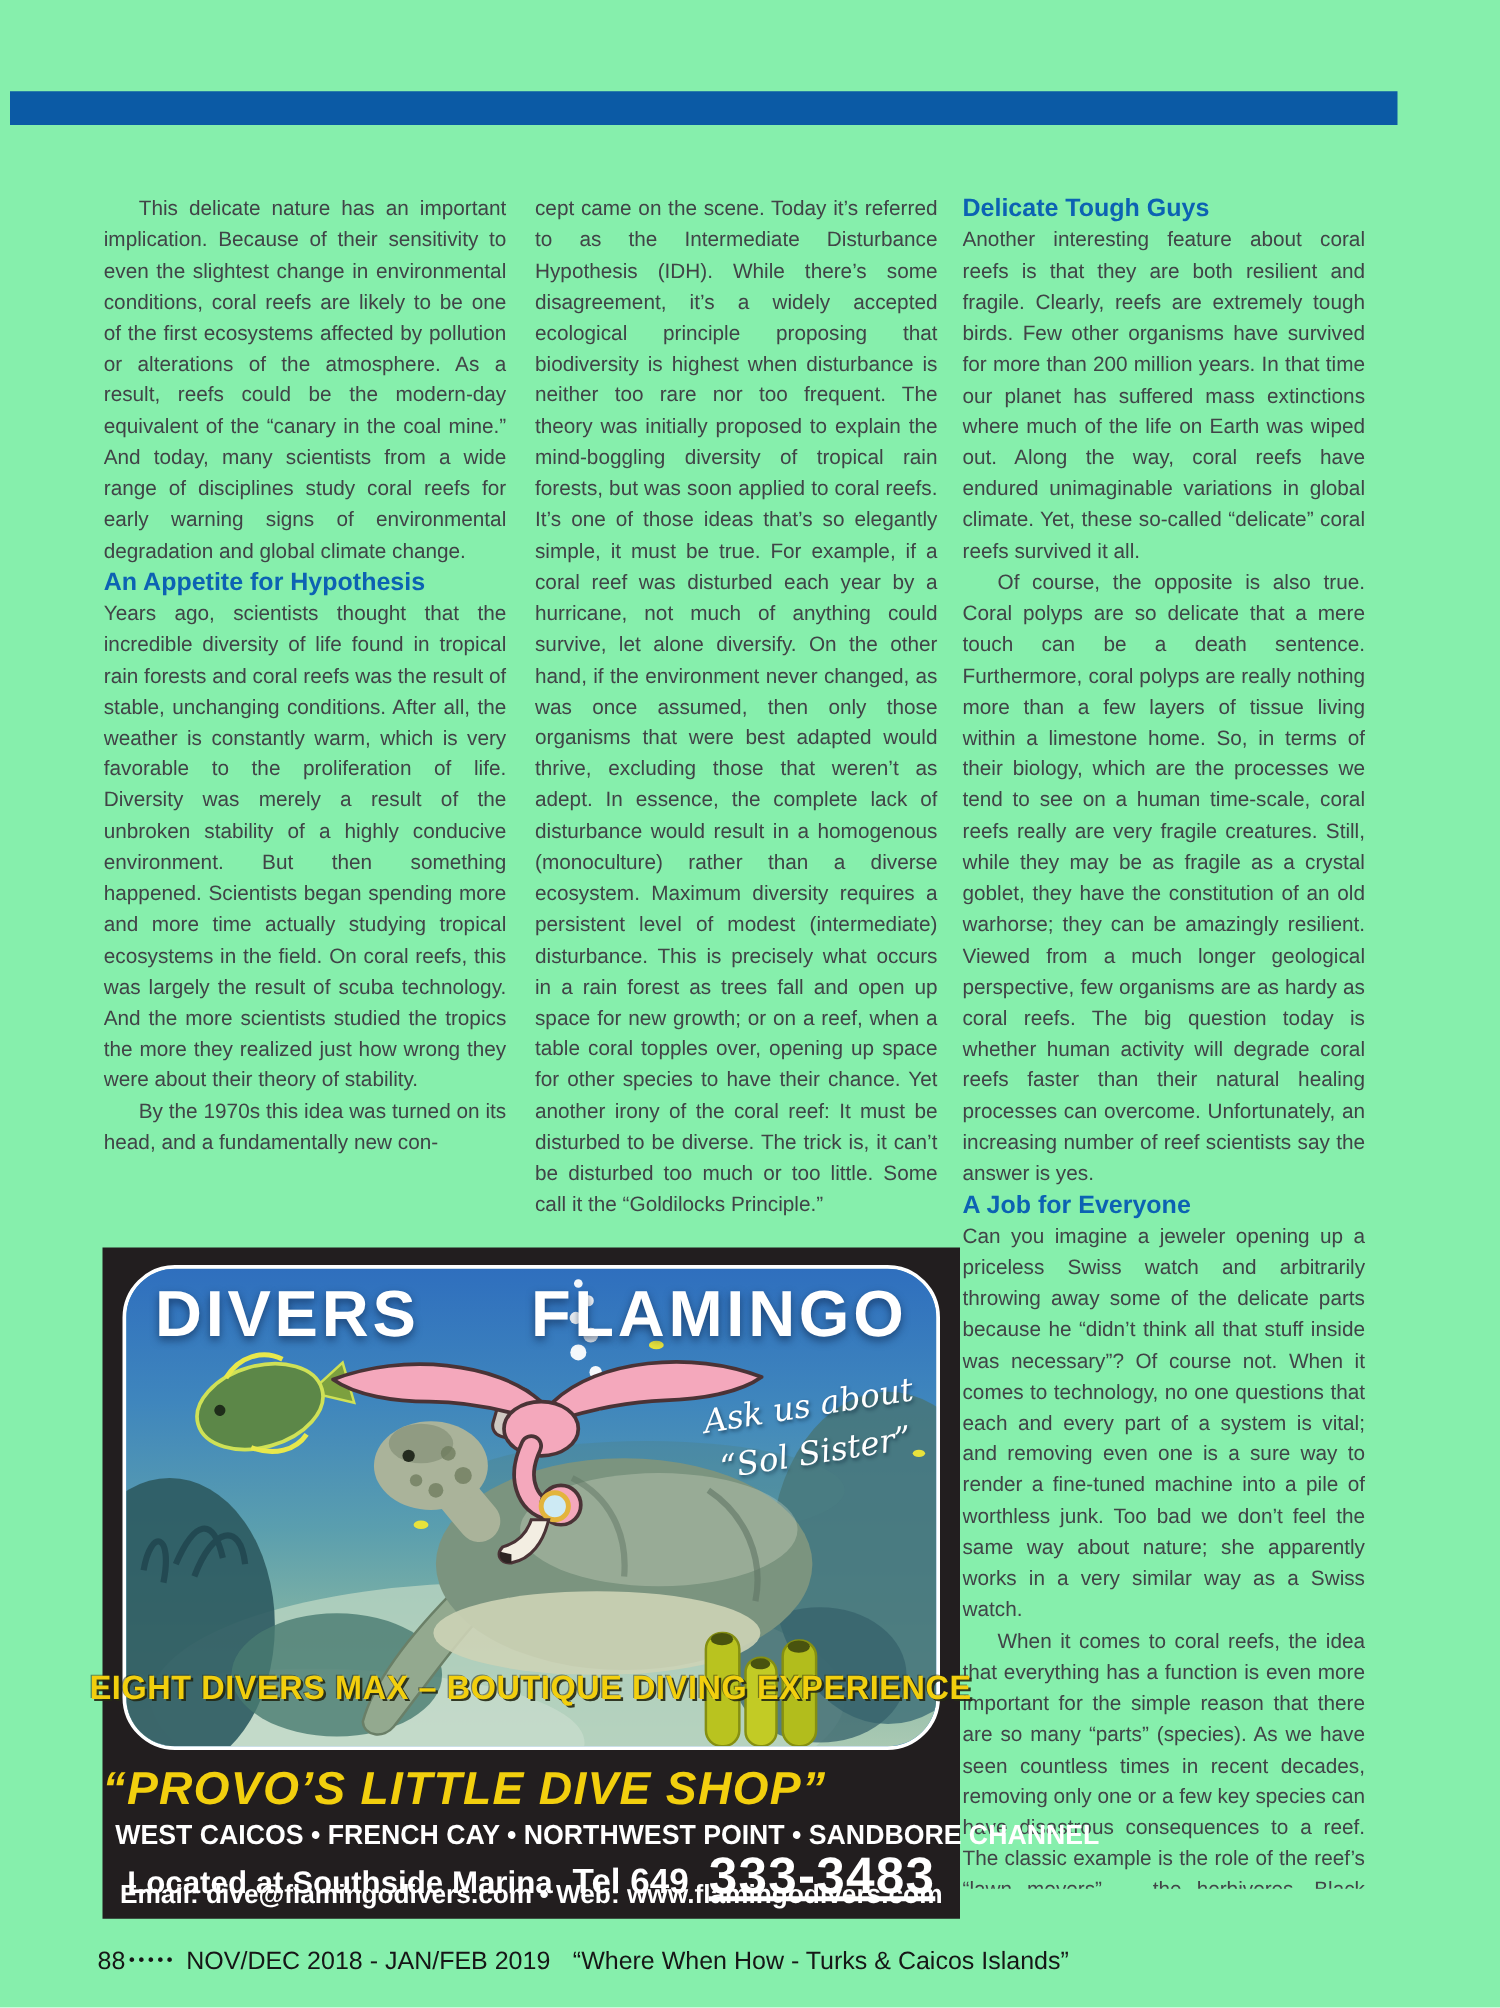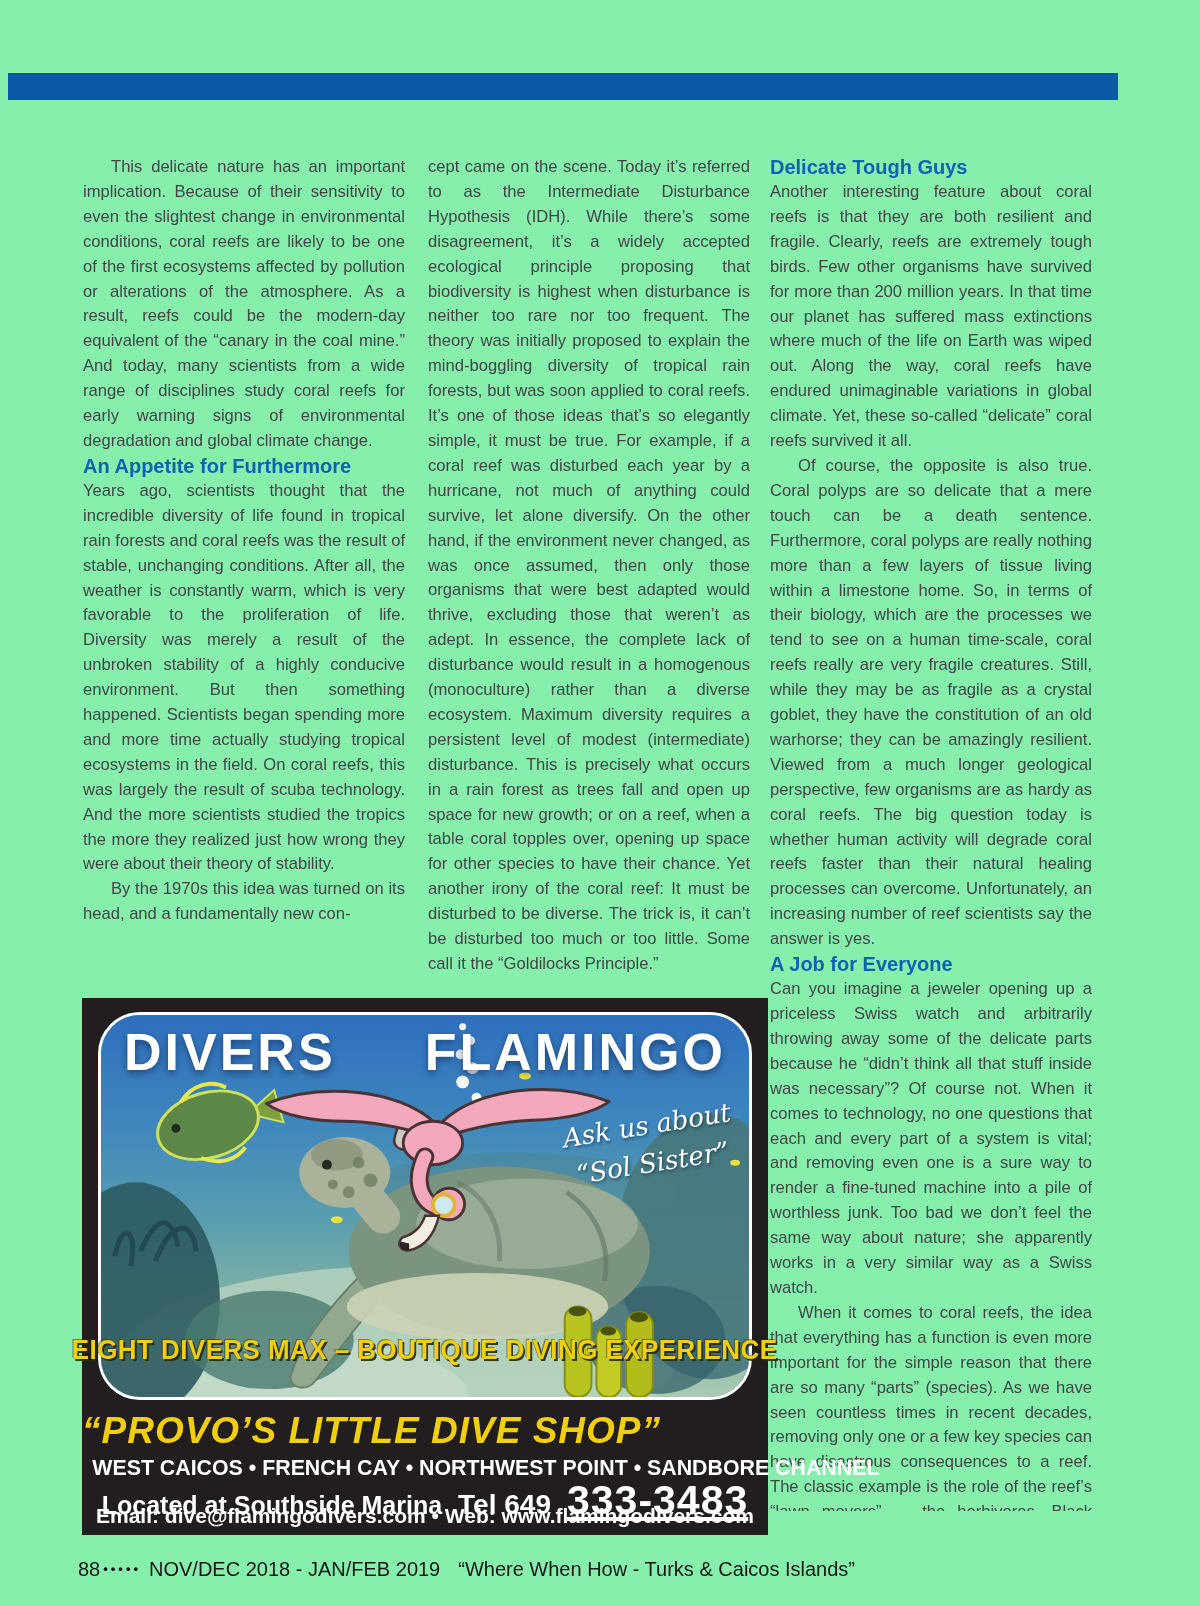--- a/index.html
+++ b/index.html
@@ -64,21 +64,21 @@
 </style>
 </head>
 <body>
 
 <div class="page">
 
   <div class="topbar"></div>
 
   <div class="col" id="col1">
     <p class="indent">This delicate nature has an important implication. Because of their sensitivity to even the slightest change in environmental conditions, coral reefs are likely to be one of the first ecosystems affected by pollution or alterations of the atmosphere. As a result, reefs could be the modern-day equivalent of the “canary in the coal mine.” And today, many scientists from a wide range of disciplines study coral reefs for early warning signs of environmental degradation and global climate change.</p>
-    <p class="colheading">An Appetite for Furthermore</p>
+    <p class="colheading">An Appetite for Hypothesis</p>
     <p>Years ago, scientists thought that the incredible diversity of life found in tropical rain forests and coral reefs was the result of stable, unchanging conditions. After all, the weather is constantly warm, which is very favorable to the proliferation of life. Diversity was merely a result of the unbroken stability of a highly conducive environment. But then something happened. Scientists began spending more and more time actually studying tropical ecosystems in the field. On coral reefs, this was largely the result of scuba technology. And the more scientists studied the tropics the more they realized just how wrong they were about their theory of stability.</p>
     <p class="indent">By the 1970s this idea was turned on its head, and a fundamentally new con-</p>
   </div>
 
   <div class="col" id="col2">
     <p>cept came on the scene. Today it’s referred to as the Intermediate Disturbance Hypothesis (IDH). While there’s some disagreement, it’s a widely accepted ecological principle proposing that biodiversity is highest when disturbance is neither too rare nor too frequent. The theory was initially proposed to explain the mind-boggling diversity of tropical rain forests, but was soon applied to coral reefs. It’s one of those ideas that’s so elegantly simple, it must be true. For example, if a coral reef was disturbed each year by a hurricane, not much of anything could survive, let alone diversify. On the other hand, if the environment never changed, as was once assumed, then only those organisms that were best adapted would thrive, excluding those that weren’t as adept. In essence, the complete lack of disturbance would result in a homogenous (monoculture) rather than a diverse ecosystem. Maximum diversity requires a persistent level of modest (intermediate) disturbance. This is precisely what occurs in a rain forest as trees fall and open up space for new growth; or on a reef, when a table coral topples over, opening up space for other species to have their chance. Yet another irony of the coral reef: It must be disturbed to be diverse. The trick is, it can’t be disturbed too much or too little. Some call it the “Goldilocks Principle.”</p>
   </div>
 
   <div class="col" id="col3">
     <p class="colheading first">Delicate Tough Guys</p>

